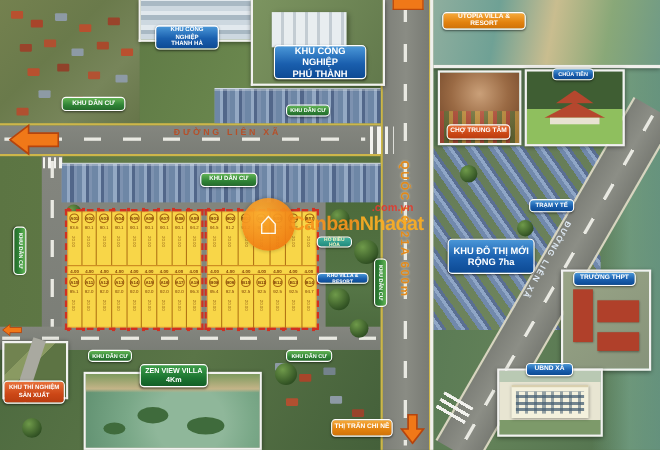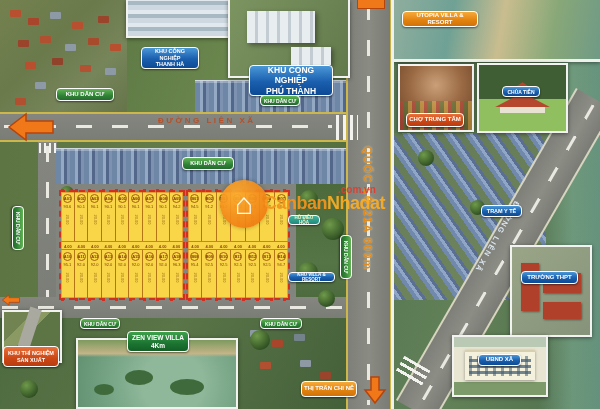--- a/index.html
+++ b/index.html
@@ -89,21 +89,21 @@
   .pcell { flex:1; display:flex; flex-direction:column; align-items:center; border-right:1px solid rgba(171,106,16,.9); padding-top:2px; overflow:hidden; }
   .pcell:last-child { border-right:none; }
   .pid { width:9px; height:9px; border:1px solid #a4600e; border-radius:50%; font-size:4px; line-height:8px; text-align:center; color:#7a3c05; font-weight:bold; }
   .parea { font-size:4px; color:#7a3c05; margin-top:1px; }
   .pdepth { font-size:4px; color:#9a6a1a; transform:rotate(90deg); margin-top:8px; }
 
   
   .lbl { position:absolute; z-index:30; display:flex; align-items:center; justify-content:center; text-align:center;
     color:#fff; font-weight:bold; border:1px solid #fff; border-radius:4px; box-shadow:0 1px 2px rgba(0,0,0,.5);
     white-space:pre-line; line-height:1.2; padding:1px 2px; }
-  .lbl.blue   { background:linear-gradient(180deg,#4a97d8 0%,#1a5fae 55%,#0d4a94 100%);margin-top:24px; }
+  .lbl.blue   { background:linear-gradient(180deg,#4a97d8 0%,#1a5fae 55%,#0d4a94 100%); }
   .lbl.green  { background:linear-gradient(180deg,#63b455 0%,#2f8336 60%,#256b2c 100%); }
   .lbl.orange { background:linear-gradient(180deg,#f6aa3c,#e2820e 60%,#cf7209); }
   .lbl.redor  { background:linear-gradient(180deg,#e8713a,#cc4716 60%,#b93c10); }
   .lbl.teal   { background:linear-gradient(180deg,#43b2a0,#1f8a7c); color:#f8f4c0; }
   .lbl.dkgreen{ background:linear-gradient(180deg,#3fa04c,#1c7531 60%,#145f27); }
 
   
   .arrow { position:absolute; z-index:35; }
   #watermark { position:absolute; z-index:50; left:220px; top:180px; width:200px; height:50px; opacity:.92; pointer-events:none; }
   #wm-circle { position:absolute; left:0; top:0; width:48px; height:48px; border-radius:50%;
@@ -402,20 +402,22 @@
   <div class="lbl green" style="left:-4px;top:222px;width:44px;height:12px;font-size:5px;transform:rotate(90deg)">KHU DÂN CƯ</div>
   <div class="lbl green" style="left:324px;top:251px;width:44px;height:12px;font-size:5px;transform:rotate(90deg)">KHU DÂN CƯ</div>
   <div class="lbl green" style="left:80px;top:318px;width:40px;height:11px;font-size:5px">KHU DÂN CƯ</div>
   <div class="lbl green" style="left:260px;top:318px;width:42px;height:11px;font-size:5px">KHU DÂN CƯ</div>
   <div class="lbl teal" style="left:288px;top:215px;width:32px;height:10px;font-size:4.5px">HỒ ĐIỀU HÒA</div>
   <div class="lbl blue" style="left:288px;top:248px;width:47px;height:10px;font-size:4.5px">KHU VILLA &amp; RESORT</div>
   <div class="lbl orange" style="left:402px;top:11px;width:76px;height:16px;font-size:6px">UTOPIA VILLA &amp; RESORT</div>
   <div class="lbl blue" style="left:502px;top:62px;width:38px;height:11px;font-size:5px">CHÙA TIÊN</div>
   <div class="lbl redor" style="left:406px;top:113px;width:58px;height:14px;font-size:6px">CHỢ TRUNG TÂM</div>
   <div class="lbl blue" style="left:481px;top:181px;width:41px;height:12px;font-size:5.5px">TRẠM Y TẾ</div>
+  <div class="lbl blue" style="left:407px;top:217px;width:79px;height:32px;font-size:8.5px">KHU ĐÔ THỊ MỚI
+RỘNG 7ha</div>
   <div class="lbl blue" style="left:521px;top:247px;width:57px;height:13px;font-size:6px">TRƯỜNG THPT</div>
   <div class="lbl blue" style="left:478px;top:330px;width:43px;height:12px;font-size:6px">UBND XÃ</div>
   <div class="lbl orange" style="left:301px;top:381px;width:56px;height:16px;font-size:6px">THỊ TRẤN CHI NÊ</div>
   <div class="lbl dkgreen" style="left:127px;top:331px;width:62px;height:21px;font-size:6.5px">ZEN VIEW VILLA
 4Km</div>
   <div class="lbl redor" style="left:3px;top:346px;width:56px;height:21px;font-size:5.5px">KHU THÍ NGHIỆM
 SẢN XUẤT</div>
 
   <svg class="arrow" style="left:8px;top:112px" width="46" height="30" viewBox="0 0 46 30">
     <polygon points="1,15 18,2 18,9 45,9 45,21 18,21 18,28" fill="#f07818" stroke="#b5440d" stroke-width="1.5"></polygon>

